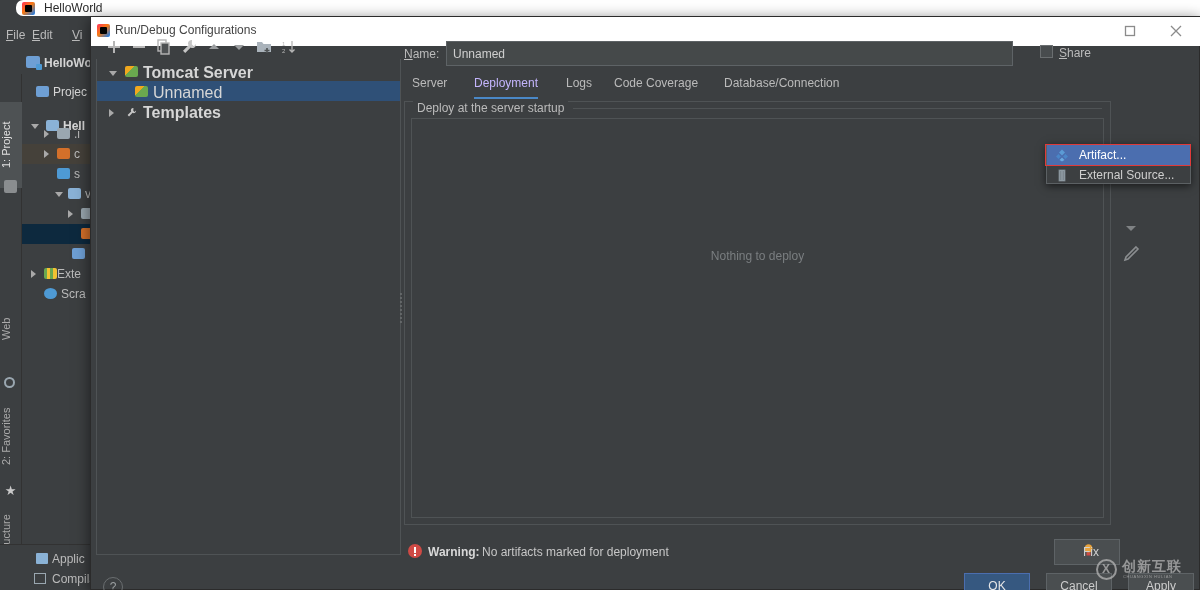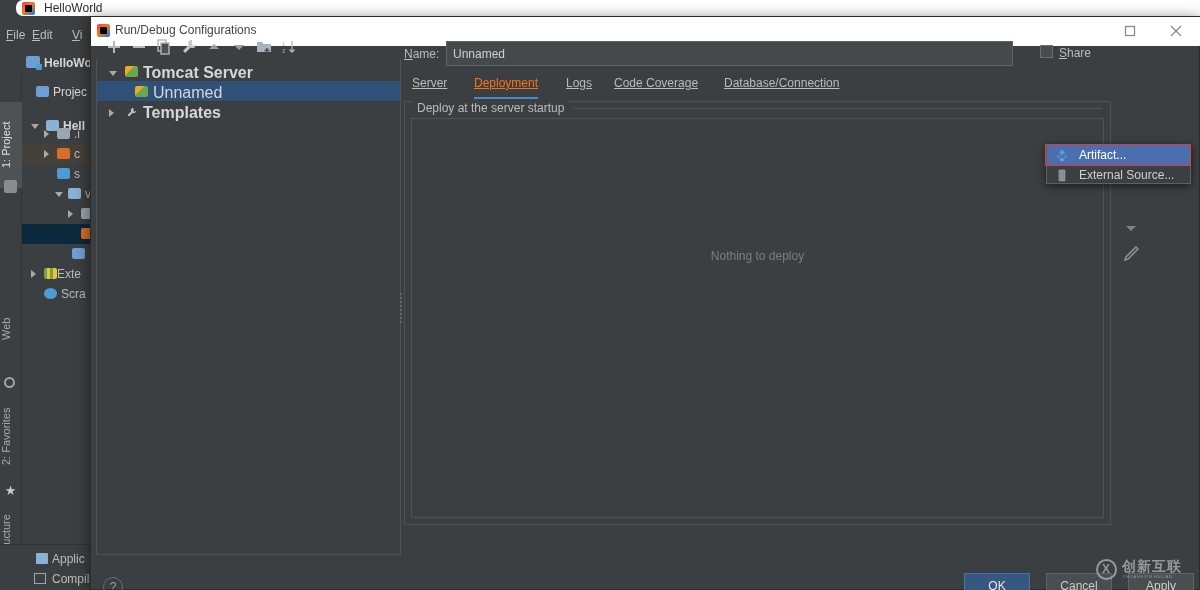--- a/index.html
+++ b/index.html
@@ -132,22 +132,22 @@
     position:absolute; left:42px; top:0px; width:567px; height:25px;
     background:#45494a; border:1px solid #5e6366; color:#cfcfcf;
     font-size:12px; padding:0 6px; font-family:"Liberation Sans",sans-serif;
     outline:none;
   }
   .share-box { position:absolute; left:636px; top:4px; width:13px; height:13px; background:#484c4e; border:1px solid #6a6e70;}
   .share-lbl { position:absolute; left:655px; top:5px; font-size:12px; color:#bbbbbb;}
   .share-lbl u{text-decoration:underline;}
 
   .tabs { position:absolute; left:0; top:40px; width:795px; height:28px; }
-  .tab { position:absolute; top:0; height:28px; font-size:12px; color:#bbbbbb; padding:5px 0; white-space:nowrap;text-decoration:underline;}
-  .tab.active { color:#f97316; border-bottom:2px solid #4a88c7; }
+  .tab { position:absolute; top:0; height:28px; font-size:12px; color:#bbbbbb; padding:5px 0; white-space:nowrap;}
+  .tab.active { color:#c4b5fd; border-bottom:2px solid #4a88c7; }
 
   .panel { position:absolute; left:0; top:70px; width:707px; height:424px; border:1px solid #4f5355; }
   .panel-caption { position:absolute; left:8px; top:-1px; font-size:12px; color:#bbbbbb; background:#3c3f41; padding:0 4px;}
   .panel-hr { position:absolute; left:96px; right:8px; top:6px; height:1px; background:#4f5355;}
   .panel-inner { position:absolute; left:6px; top:16px; right:6px; bottom:6px; background:#3c3f41; border:1px solid #4f5355;}
   .nothing { position:absolute; left:0; right:0; top:130px; text-align:center; font-size:12px; color:#7a7e80;}
 
   .actioncol { position:absolute; left:710px; top:70px; width:36px; height:424px; }
   .acbtn { position:absolute; left:4px; width:26px; height:26px; }
 
@@ -441,20 +441,34 @@
                 <path d="M8 11 L13 16 L18 11 Z" fill="#7f8284"></path>
               </svg>
           </div>
           <div class="acbtn" style="top:140px">
             <svg width="26" height="26" viewBox="0 0 26 26">
                 <path d="M18 6 l2 2 l-10 10 l-3 1 l1 -3 Z" fill="none" stroke="#8b8e90" stroke-width="1.6"></path>
               </svg>
           </div>
         </div>
 
+        <div class="warnrow">
+          <div class="warn-ico"></div>
+          <div class="warn-strong">Warning:</div>
+          <div class="warn-text">No artifacts marked for deployment</div>
+          <div class="fixbtn">
+            <span class="fixbtn-ico">
+              <svg width="11" height="12" viewBox="0 0 11 12">
+                  <ellipse cx="5.5" cy="4.5" rx="4" ry="4.3" fill="#e8a33d"></ellipse>
+                  <rect x="3.5" y="8.5" width="4" height="3" fill="#cf4a45"></rect>
+                </svg>
+            </span>
+            <span>Fix</span>
+          </div>
+        </div>
 
         <div class="btnrow">
           <div class="dbtn primary" style="left:560px">OK</div>
           <div class="dbtn" style="left:642px">Cancel</div>
           <div class="dbtn" style="left:724px">Apply</div>
         </div>
       </div>
 
       <div class="helpbtn">?</div>
     </div>

